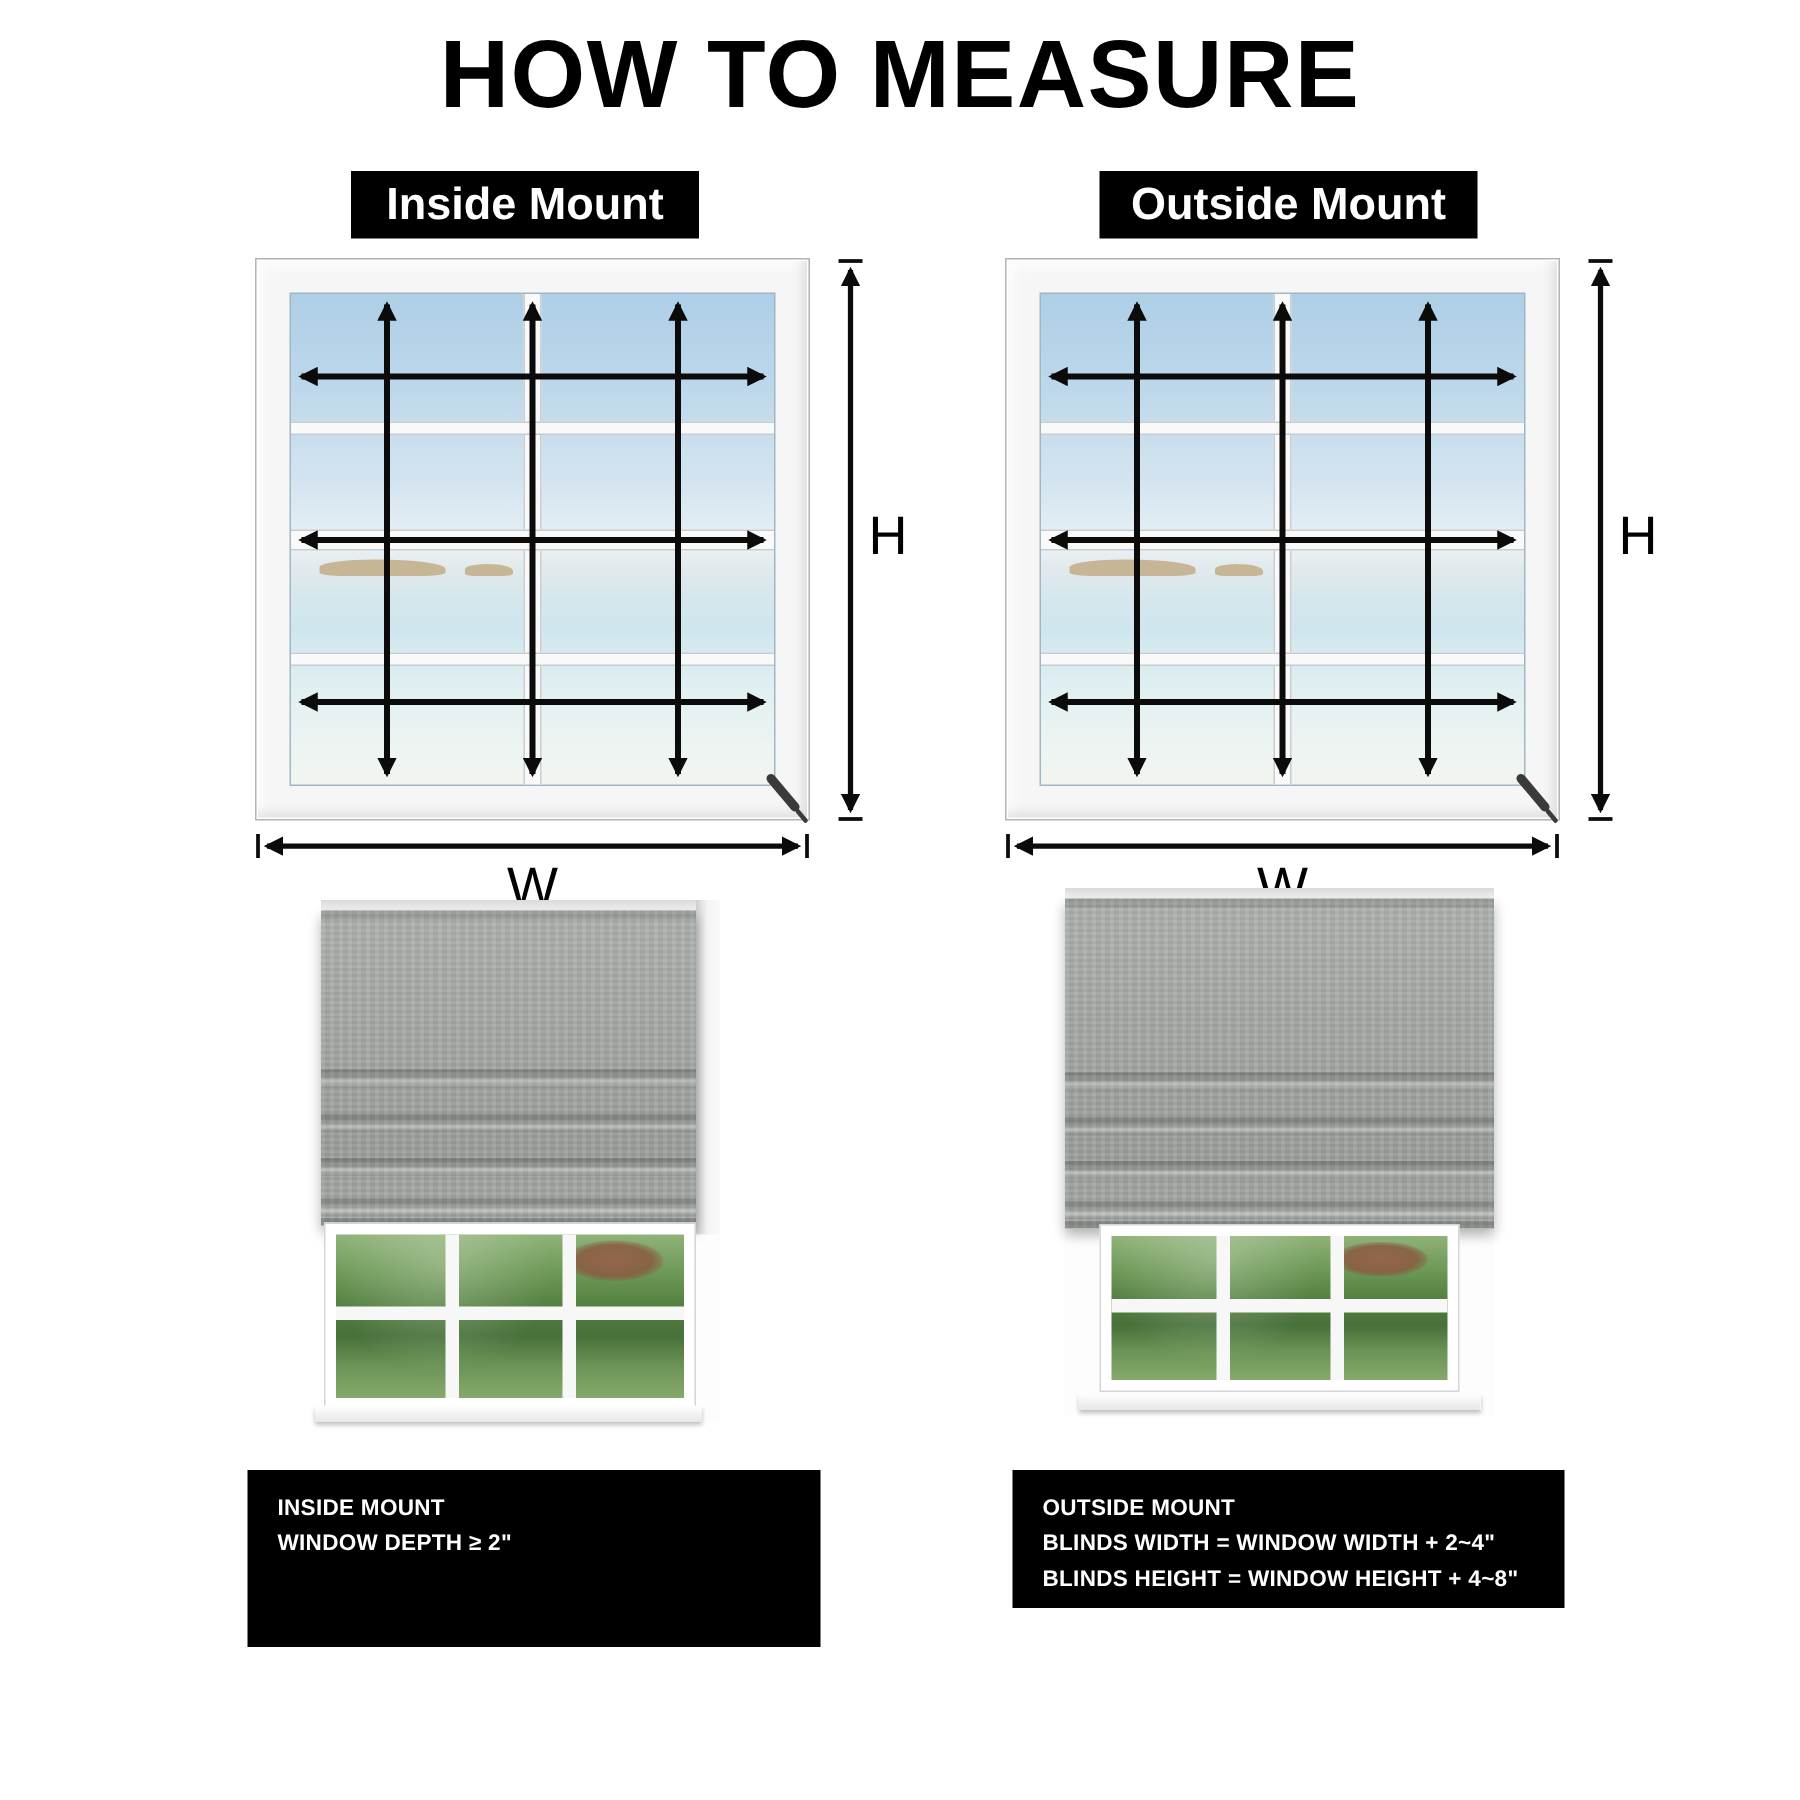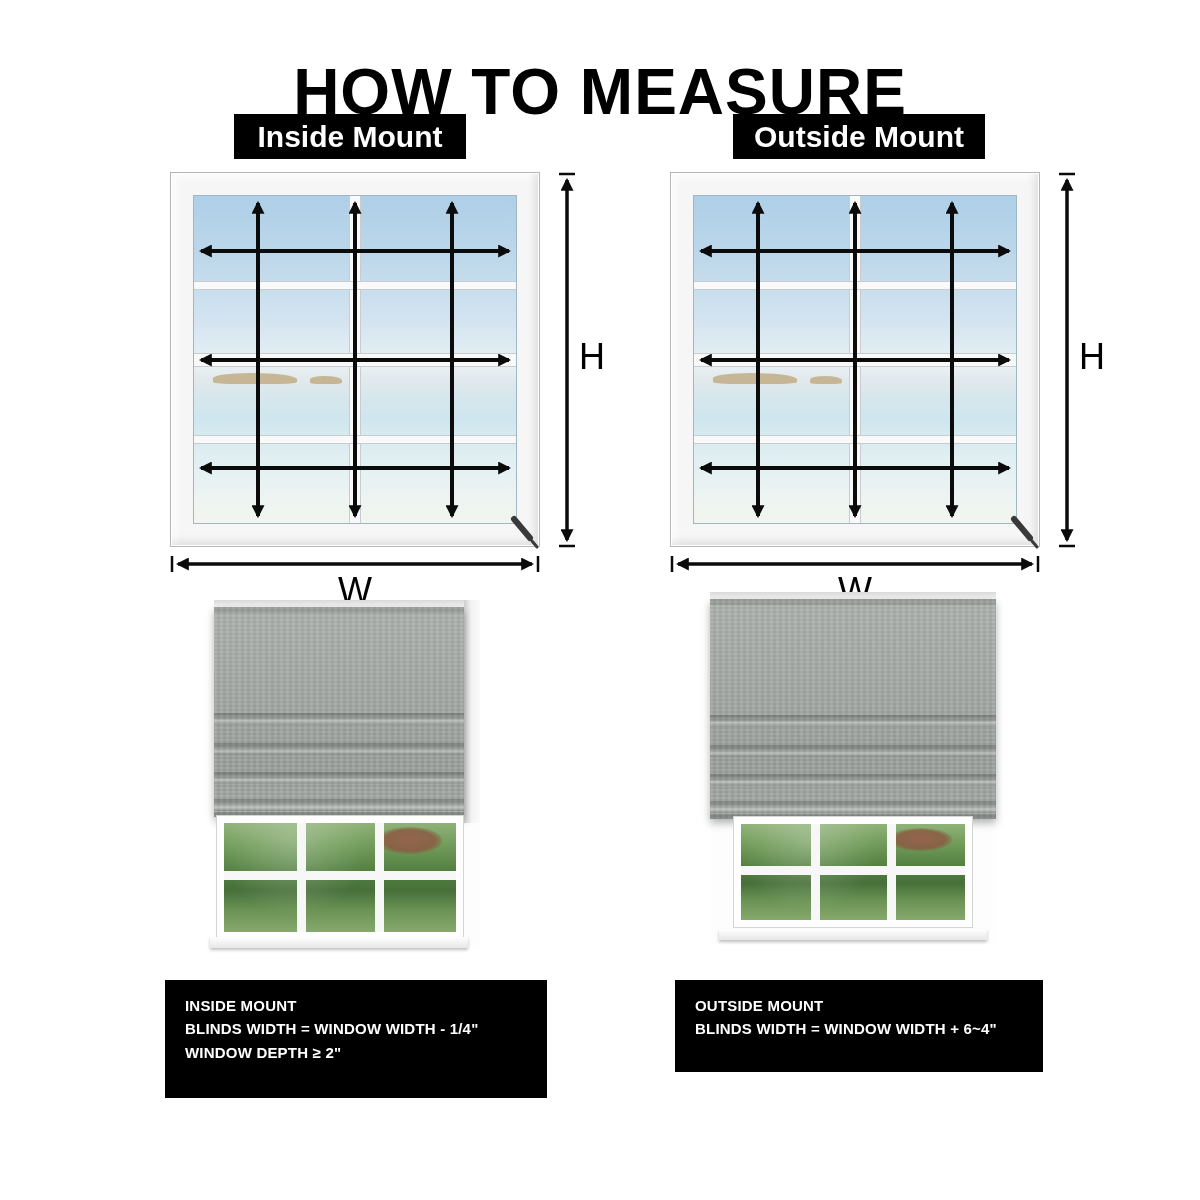--- a/index.html
+++ b/index.html
@@ -1,21 +1,21 @@
 <!DOCTYPE html>
 <html><head>
 <meta charset="utf-8">
 <style>
   * { margin:0; padding:0; box-sizing:border-box; }
   html,body { background:#ffffff; }
   body { font-family:"Liberation Sans", sans-serif; color:#000; }
   .page { position:relative; width:1200px; height:1200px; background:#fff; overflow:hidden; margin:0 auto; }
 
   .title { position:absolute; top:12px; left:0; width:100%; text-align:center;
-           font-size:64px; font-weight:bold; letter-spacing:1px; color:#000;margin-top:43px; }
+           font-size:64px; font-weight:bold; letter-spacing:1px; color:#000; }
 
   .mount-label { position:absolute; height:45px; background:#000; color:#fff;
                  font-size:30px; font-weight:bold; display:flex; align-items:center; justify-content:center; }
   .mount-inside  { left:234px; top:114px; width:232px; }
   .mount-outside { left:733px; top:114px; width:252px; }
 
   
   .diagram { position:absolute; width:440px; height:448px; }
   .diagram-inside  { left:170px; top:170px; }
   .diagram-outside { left:670px; top:170px; }
@@ -235,22 +235,22 @@
       </div>
       <div class="lw-muntin lw-v lw-v1"></div>
       <div class="lw-muntin lw-v lw-v2"></div>
       <div class="lw-muntin lw-h"></div>
     </div>
     <div class="sill"></div>
   </div>
 
   <div class="infobox infobox-inside">
     <div>INSIDE MOUNT</div>
-    <div>BLINDS WIDTH = WINDOW WIDTH - 1/4"</div>
     <div>WINDOW DEPTH ≥ 2"</div>
   </div>
 
   <div class="infobox infobox-outside">
     <div>OUTSIDE MOUNT</div>
-    <div>BLINDS WIDTH = WINDOW WIDTH + 6~4"</div>
+    <div>BLINDS WIDTH = WINDOW WIDTH + 2~4"</div>
+    <div>BLINDS HEIGHT = WINDOW HEIGHT + 4~8"</div>
   </div>
 
 </div>
 
 </body></html>

